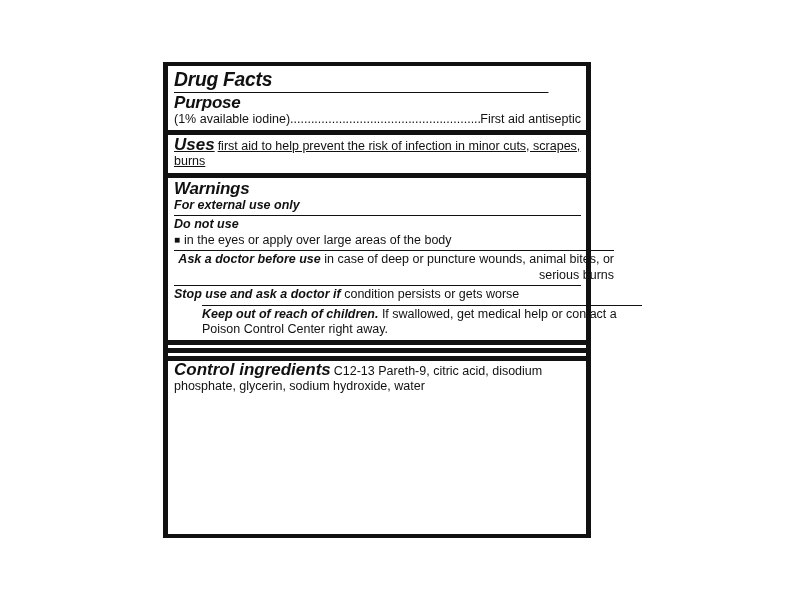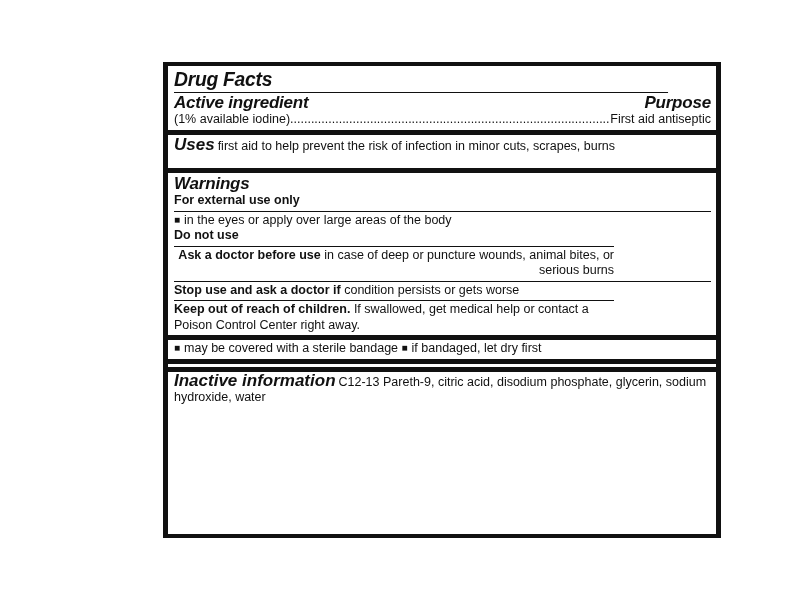--- a/index.html
+++ b/index.html
@@ -1,80 +1,75 @@
 <!DOCTYPE html>
 <html><head>
 <meta charset="utf-8">
 <style>
   html, body { margin: 0; padding: 0; }
   body { width: 800px; height: 600px; background: #ffffff; position: relative; overflow: hidden;
          font-family: "Liberation Sans", sans-serif; color: #111; }
-  .label { position: absolute; left: 163px; top: 62px; width: 558px; height: 476px;
+  .label { position: absolute; left: 163px; top: 62px; width: 428px; height: 476px;
            background: #111; box-sizing: border-box; padding: 4px 5px 4px 5px;
            display: flex; flex-direction: column; gap: 5px; }
   .sec { background: #fff; padding: 1px 5px 2px 6px; }
   .title { font-size: 21px; font-weight: bold; font-style: italic; letter-spacing: -0.3px;
            line-height: 24px; border-bottom: 1px solid #111; padding-bottom: 1px; transform: scaleX(0.92); transform-origin: left; }
   .head { font-size: 17px; font-weight: bold; font-style: italic; line-height: 19px; letter-spacing: -0.2px; }
   .row { display: flex; justify-content: space-between; align-items: baseline; }
   .txt { font-size: 12.5px; line-height: 15.5px; }
-  .b { font-weight: bold; }
+  .b { font-weight: bold; font-style: italic; }
   .rule { border-top: 1px solid #111; margin-top: 2px; padding-top: 1px; }
   .dots { display: flex; align-items: flex-start; }
   .dots .fill { flex: 1; overflow: hidden; white-space: nowrap; }
   .bul::before { content: "\25A0"; font-size: 10px; margin-right: 4px; position: relative; top: -1px; }
   .inline-head { font-size: 17px; font-weight: bold; font-style: italic; margin-right: 3px; }
 </style>
 </head>
 <body>
 
 <div class="label">
 
   <div class="sec">
     <div class="title">Drug Facts</div>
     <div class="row">
-      <span class="head">Active ingredient</span>
       <span class="head">Purpose</span>
     </div>
     <div class="txt dots">
       <span>(1% available iodine)</span>
       <span class="fill">..................................................................................................</span>
       <span>First aid antiseptic</span>
     </div>
   </div>
 
-  <div class="sec txt" style="padding-top:2px;padding-bottom:14px;">
+  <div class="sec txt" style="padding-top:2px;padding-bottom:3px;text-decoration:underline;">
     <span class="inline-head">Uses</span><span>first aid to help prevent the risk of infection in minor cuts, scrapes, burns</span>
   </div>
 
   <div class="sec">
     <div class="head">Warnings</div>
     <div class="txt b">For external use only</div>
     <div class="rule">
+      <div class="txt b">Do not use</div>
       <div class="txt bul">in the eyes or apply over large areas of the body</div>
-      <div class="txt b">Do not use</div>
     </div>
     <div class="rule txt" style="width:440px;text-align:right;">
       <span class="b">Ask a doctor before use</span><span> in case of deep or puncture wounds, animal bites, or serious burns</span>
     </div>
     <div class="rule txt">
       <span class="b">Stop use and ask a doctor if</span><span> condition persists or gets worse</span>
     </div>
-    <div class="rule txt" style="width:440px;">
+    <div class="rule txt" style="width:440px;margin-left:28px;">
       <span class="b">Keep out of reach of children.</span><span> If swallowed, get medical help or contact a Poison Control Center right away.</span>
-    </div>
-  </div>
-
-  <div class="sec">
-    <div class="txt">
-      <span class="bul">may be covered with a sterile bandage</span>
-      <span class="bul">if bandaged, let dry first</span>
     </div>
   </div>
 
   <div class="sec">
   </div>
 
+  <div class="sec">
+  </div>
+
   <div class="sec txt" style="flex:1;">
-    <span class="inline-head">Inactive information</span><span>C12-13 Pareth-9, citric acid, disodium phosphate, glycerin, sodium hydroxide, water</span>
+    <span class="inline-head">Control ingredients</span><span>C12-13 Pareth-9, citric acid, disodium phosphate, glycerin, sodium hydroxide, water</span>
   </div>
 
 </div>
 
 </body></html>

